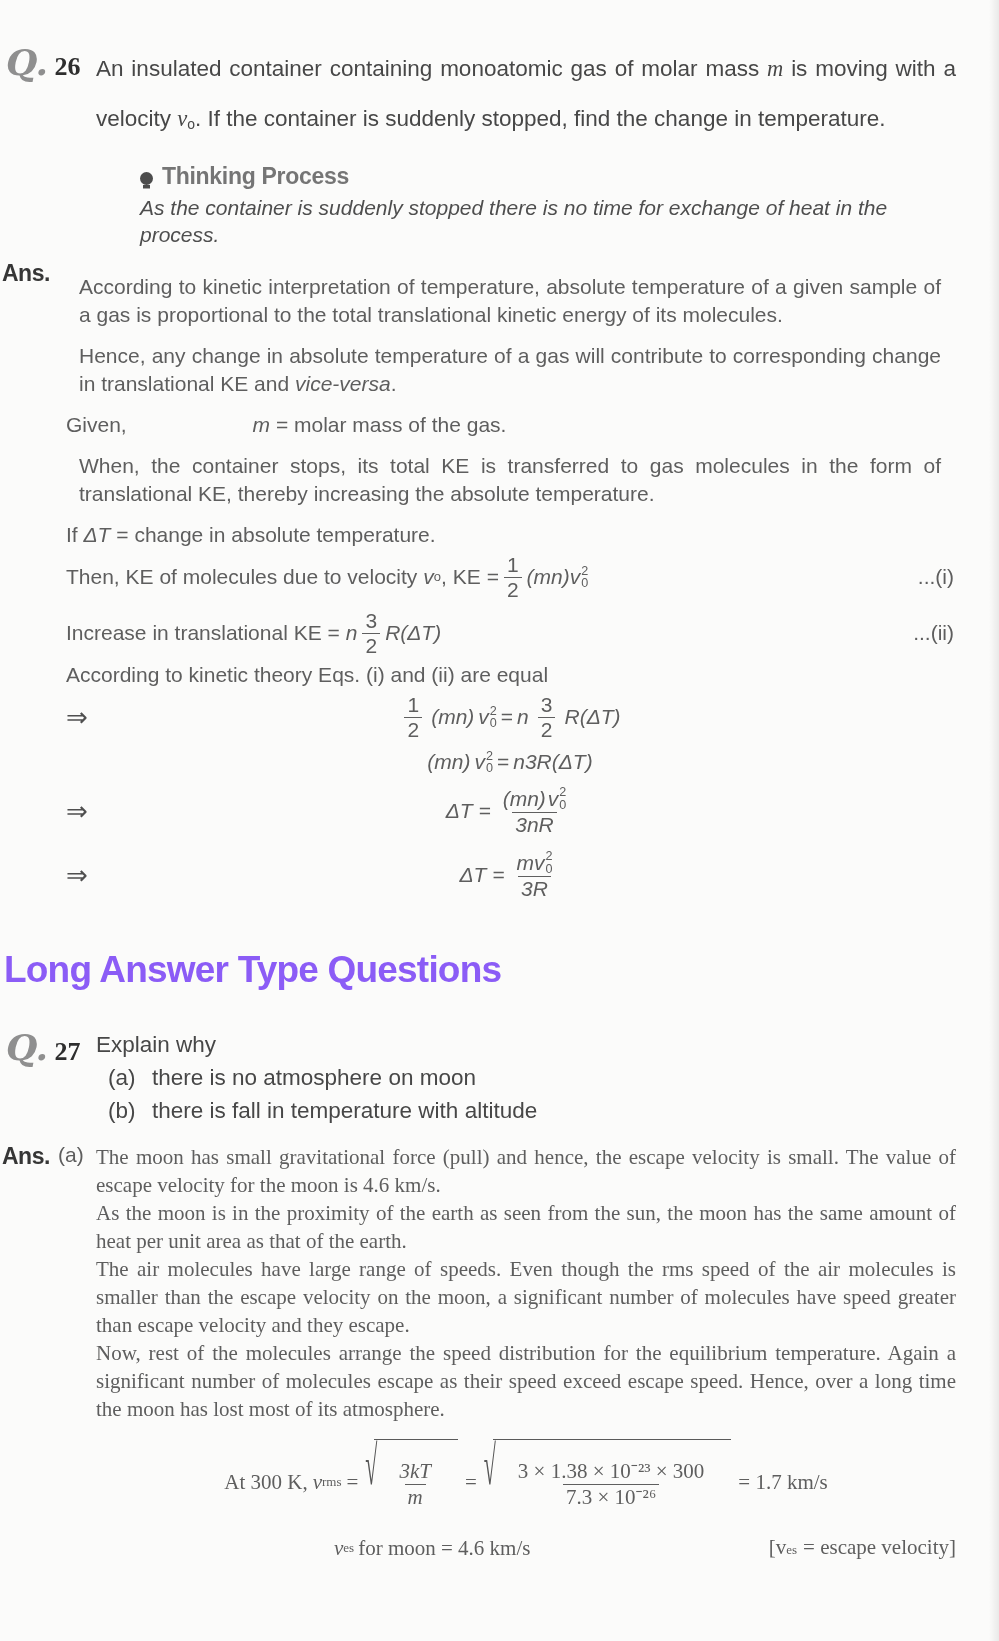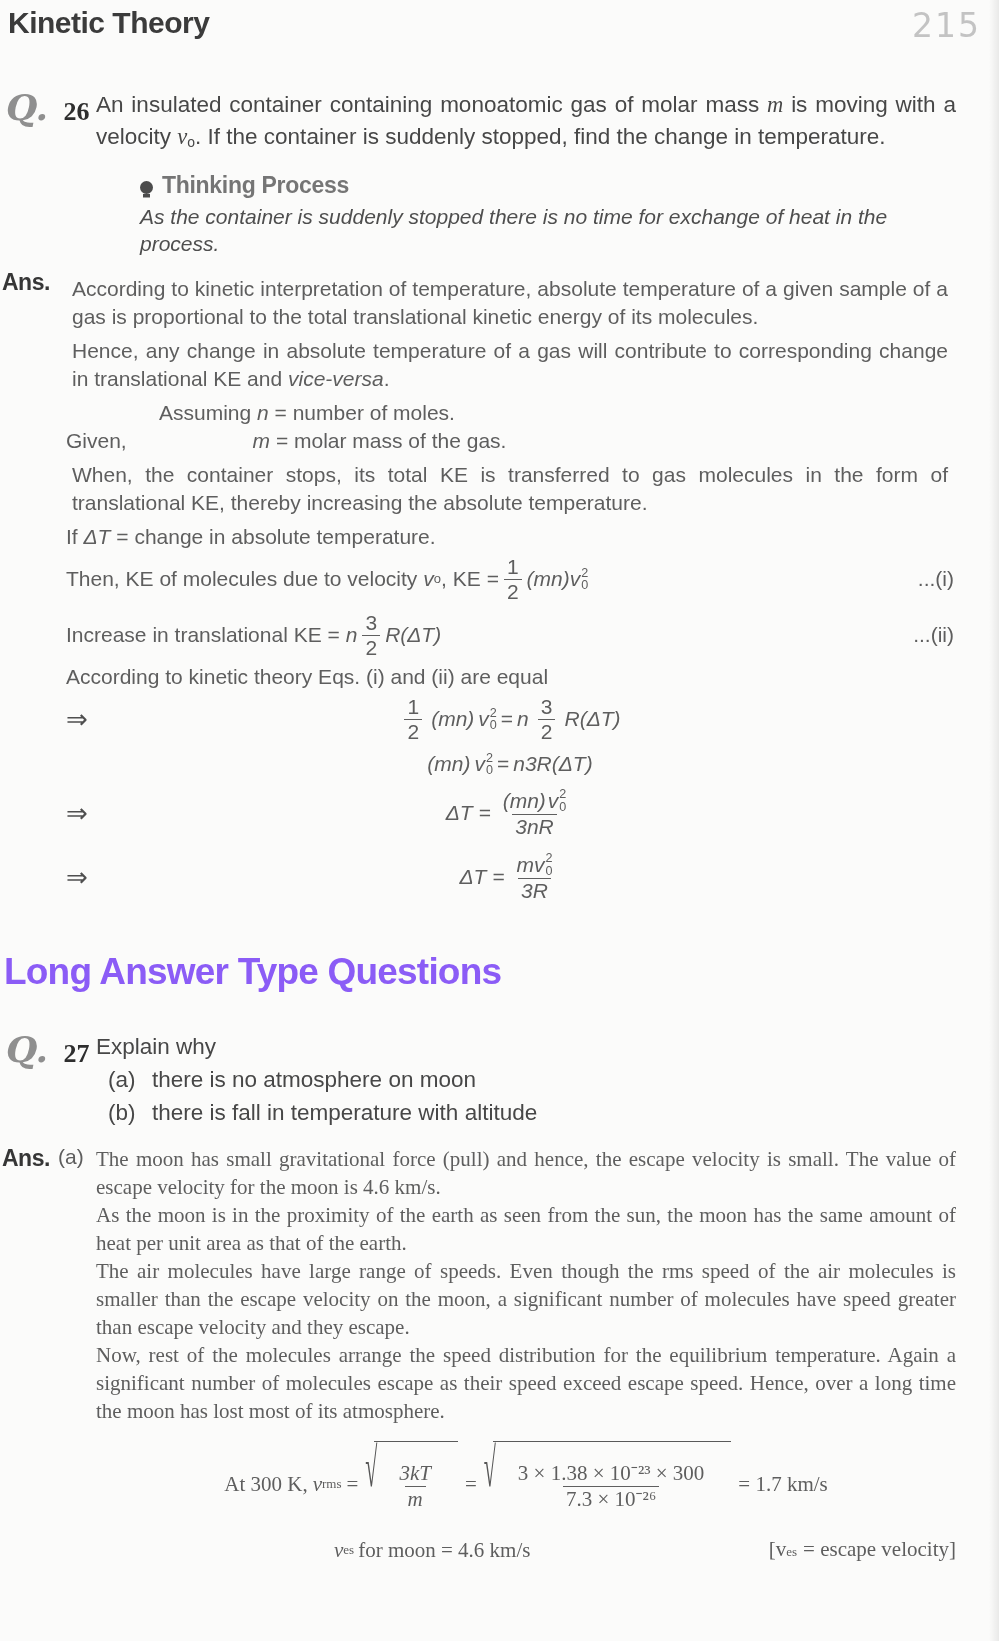--- a/index.html
+++ b/index.html
@@ -10,40 +10,40 @@
 
   
   .header{display:flex;justify-content:space-between;align-items:flex-start;padding:6px 18px 0 8px;}
   .h-title{font-size:30px;font-weight:700;color:#3b3b3b;letter-spacing:-0.5px;}
   .h-num{font-size:33px;color:#c3c3c3;font-family:"DejaVu Sans",sans-serif;letter-spacing:2px;}
 
   
   .qblock{display:flex;margin:44px 22px 0 6px;}
   .qlead{flex:0 0 90px;white-space:nowrap;}
   .qmark{font-family:"DejaVu Serif",serif;font-style:italic;font-weight:700;font-size:36px;color:#8f8f8f;line-height:1;}
-  .qnum{font-family:"Liberation Serif",serif;font-weight:700;font-size:26px;color:#2e2e2e;margin-left:11px;}
-  .qtext{font-size:22.5px;line-height:32px;color:#474747;text-align:justify;width:860px;}
+  .qnum{font-family:"Liberation Serif",serif;font-weight:700;font-size:26px;color:#2e2e2e;margin-left:2px;}
+  .qtext{font-size:22.5px;line-height:50px;color:#474747;text-align:justify;width:860px;}
   .qvar{font-family:"Liberation Serif",serif;font-style:italic;}
   .sub{font-size:0.62em;vertical-align:-0.25em;}
 
   
   .thinking{margin:14px 0 0 140px;}
   .tp-head{display:flex;align-items:flex-end;margin-bottom:4px;}
   .bulb{width:13px;height:18px;position:relative;display:inline-block;margin-right:9px;}
   .bulb::before{content:"";position:absolute;top:0;left:0;width:13px;height:13px;border-radius:50%;background:#4c4c4c;}
   .bulb::after{content:"";position:absolute;bottom:0;left:3px;width:7px;height:5px;background:#4c4c4c;
         box-shadow:0 -1.5px 0 #fbfbfa inset;}
   .tp-title{font-size:23px;font-weight:700;color:#757575;letter-spacing:-0.3px;}
   .tp-text{font-style:italic;font-weight:500;font-size:21px;line-height:27px;color:#4e4e4e;width:800px;}
 
   
   .ansblock{display:flex;margin:12px 0 0 2px;}
   .ans-label{flex:0 0 64px;font-weight:700;font-size:23px;color:#363636;letter-spacing:-0.5px;}
   .ans-body{width:888px;font-size:21px;line-height:28px;color:#5e5e5e;}
-  p.para{margin:6px;text-align:justify;}
+  p.para{margin:13px;text-align:justify;}
   .line{margin:0;}
   .ind1{margin-left:93px;}
   .ind2{margin-left:120px;}
   em{font-style:italic;}
 
   
   .frac{display:inline-flex;flex-direction:column;align-items:center;margin:0 5px;line-height:1.15;vertical-align:middle;}
   .fnum{padding:0 3px;display:inline-flex;align-items:center;gap:2px;}
   .fden{border-top:1.7px solid #5f5f5f;padding:0 3px;display:inline-flex;align-items:center;gap:2px;}
   .vsq{display:inline-flex;align-items:center;}
@@ -80,24 +80,20 @@
   .formula{display:flex;justify-content:center;align-items:center;margin-top:16px;min-height:80px;gap:5px;}
   .resultrow{display:flex;align-items:center;margin-top:8px;}
   .res-left{margin-left:238px;display:inline-flex;align-items:baseline;gap:4px;}
   .res-note{margin-left:auto;color:#5e5e5e;display:inline-flex;align-items:baseline;}
 </style>
 </head>
 <body>
 
 <div class="page">
 
-  <div class="header">
-    <span class="h-title">Kinetic Theory</span>
-    <span class="h-num">215</span>
-  </div>
 
   <div class="qblock">
     <div class="qlead">
       <span class="qmark">Q.</span>
       <span class="qnum">26</span>
     </div>
     <div class="qtext">
       <span>An insulated container containing monoatomic gas of molar mass</span>
       <em class="qvar">m</em>
       <span>is moving with a velocity</span>
@@ -114,25 +110,20 @@
   </div>
 
   <div class="ansblock">
     <div class="ans-label">Ans.</div>
     <div class="ans-body">
       <p class="para">According to kinetic interpretation of temperature, absolute temperature of a given sample of a gas is proportional to the total translational kinetic energy of its molecules.</p>
       <p class="para">
         <span>Hence, any change in absolute temperature of a gas will contribute to corresponding change in translational KE and</span>
         <em>vice-versa</em><span>.</span>
       </p>
-      <div class="line">
-        <span class="ind1">Assuming</span>
-        <em>n</em>
-        <span>= number of moles.</span>
-      </div>
       <div class="line">
         <span>Given,</span>
         <em class="ind2">m</em>
         <span>= molar mass of the gas.</span>
       </div>
       <p class="para">When, the container stops, its total KE is transferred to gas molecules in the form of translational KE, thereby increasing the absolute temperature.</p>
       <div class="line">
         <span>If</span>
         <em>ΔT</em>
         <span>= change in absolute temperature.</span>

